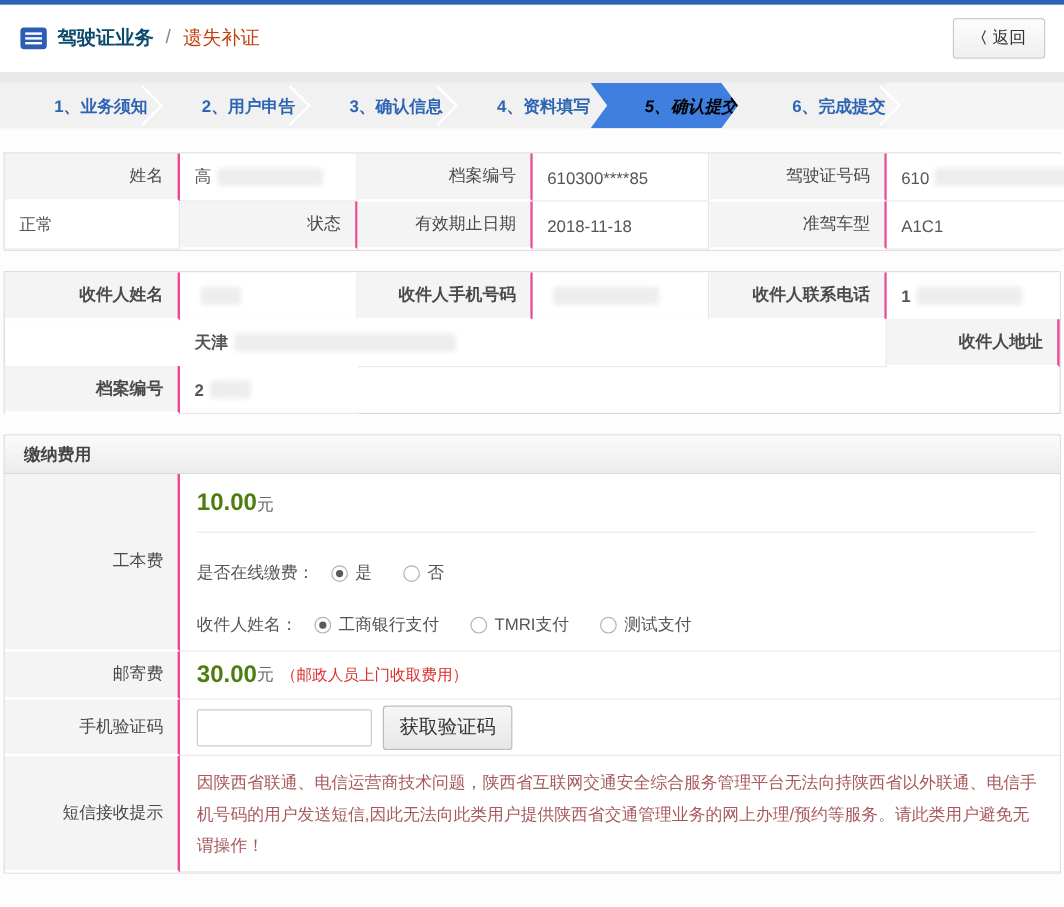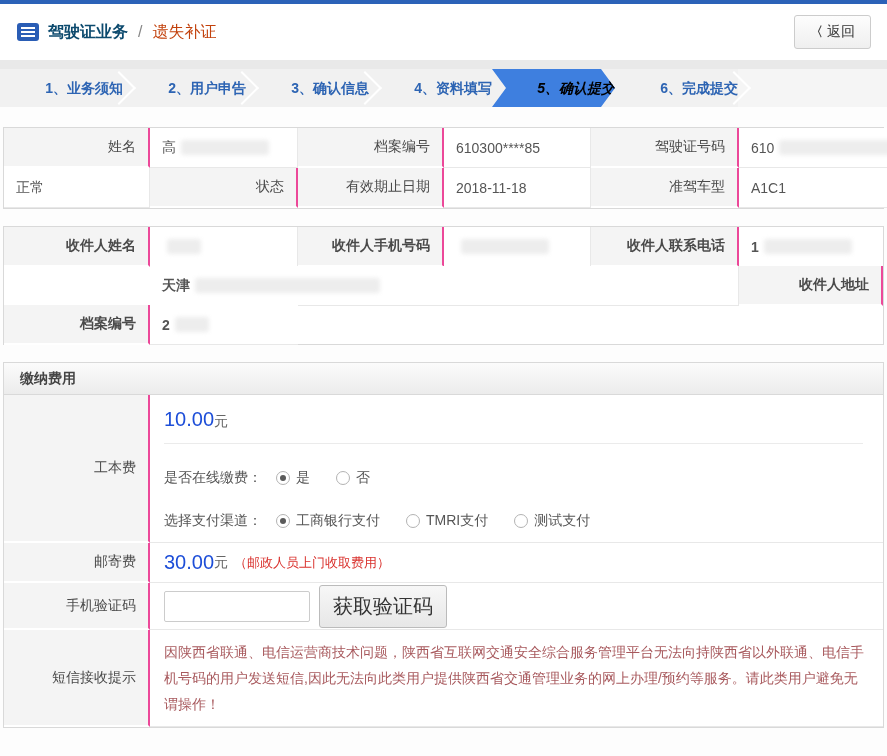--- a/index.html
+++ b/index.html
@@ -49,38 +49,38 @@
   .val { background:#fff; padding-left:12px; color:#555;
     border-right:1px solid #e8e8e8; border-bottom:1px solid #e8e8e8; }
   .val.last-col { border-right:none; }
   .span3 { grid-column:2 / 6; }
 
   .blur-patch { display:inline-block; height:15px; border-radius:3px; background:#ededed;
     filter:blur(2px); vertical-align:middle; margin-left:5px; }
   .w-sm { width:34px; } .w-md { width:88px; } .w-lg { width:150px; } .w-xl { width:185px; }
 
   
-  .fee-amount { font-size:20px; font-weight:normal; color:#1d4ed8; }
+  .fee-amount { font-size:20px; font-weight:bold; color:#4d7c0f; }
   .fee-unit { font-size:14px; color:#666; }
   .fee-note { font-size:13px; color:#d9302c; margin-left:6px; }
   .fee-block { padding:13px 20px 12px 14px; width:100%; }
   .fee-divider { border-bottom:1px solid #ebebeb; margin:12px 0 13px 0; }
   .opt-line { display:flex; align-items:center; color:#555; margin-top:25px; }
   .opt-line:first-of-type { margin-top:0; }
   .opt-q { margin-right:14px; }
   .radio { width:14px; height:14px; border:1px solid #b3b3b3; border-radius:50%;
     background:#fff; display:inline-block; position:relative; margin-right:6px; flex:none; cursor:pointer; }
   .radio.checked::after { content:""; position:absolute; left:3px; top:3px; right:3px; bottom:3px;
     border-radius:50%; background:#5a5a5a; }
   .opt-label { margin-right:26px; color:#555; }
 
   .code-input { width:146px; height:31px; border:1px solid #ccc; border-radius:2px;
     padding:0 8px; font-size:14px; margin-right:9px; background:#fff; }
   .code-btn { background:linear-gradient(#f7f7f7,#e7e7e7); border:1px solid #bbb;
-    border-radius:3px; padding:7px 13px; font-size:20px; color:#333; cursor:pointer; }
+    border-radius:3px; padding:7px 13px; font-size:16px; color:#333; cursor:pointer; }
 
   .notice-cell { padding:9px 18px 9px 14px; line-height:26px; color:#a8595d; font-size:14px; }
 </style>
 </head>
 <body>
 
 <div class="top-bar"></div>
 
 <div class="app-header">
   <div class="header-left">
@@ -195,21 +195,21 @@
           </div>
           <div class="fee-divider"></div>
           <div class="opt-line">
             <span class="opt-q">是否在线缴费：</span>
             <span class="radio checked"></span>
             <span class="opt-label">是</span>
             <span class="radio"></span>
             <span class="opt-label">否</span>
           </div>
           <div class="opt-line">
-            <span class="opt-q">选择支付渠道：</span>
+            <span class="opt-q">收件人姓名：</span>
             <span class="radio checked"></span>
             <span class="opt-label">工商银行支付</span>
             <span class="radio"></span>
             <span class="opt-label">TMRI支付</span>
             <span class="radio"></span>
             <span class="opt-label">测试支付</span>
           </div>
         </div>
       </div>
 

